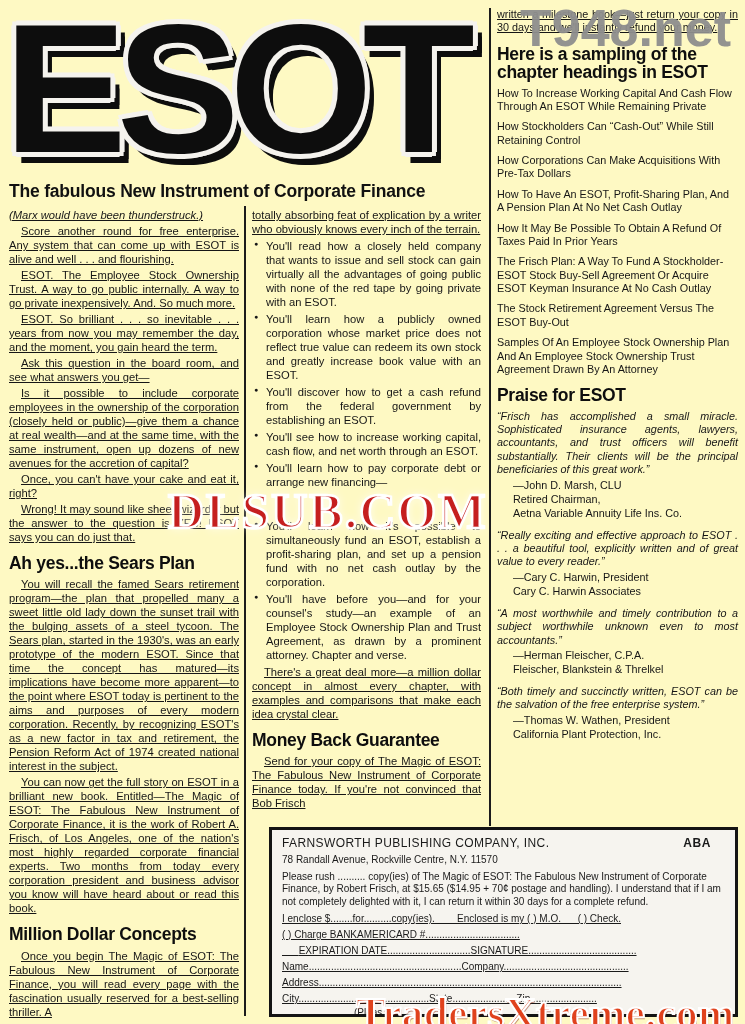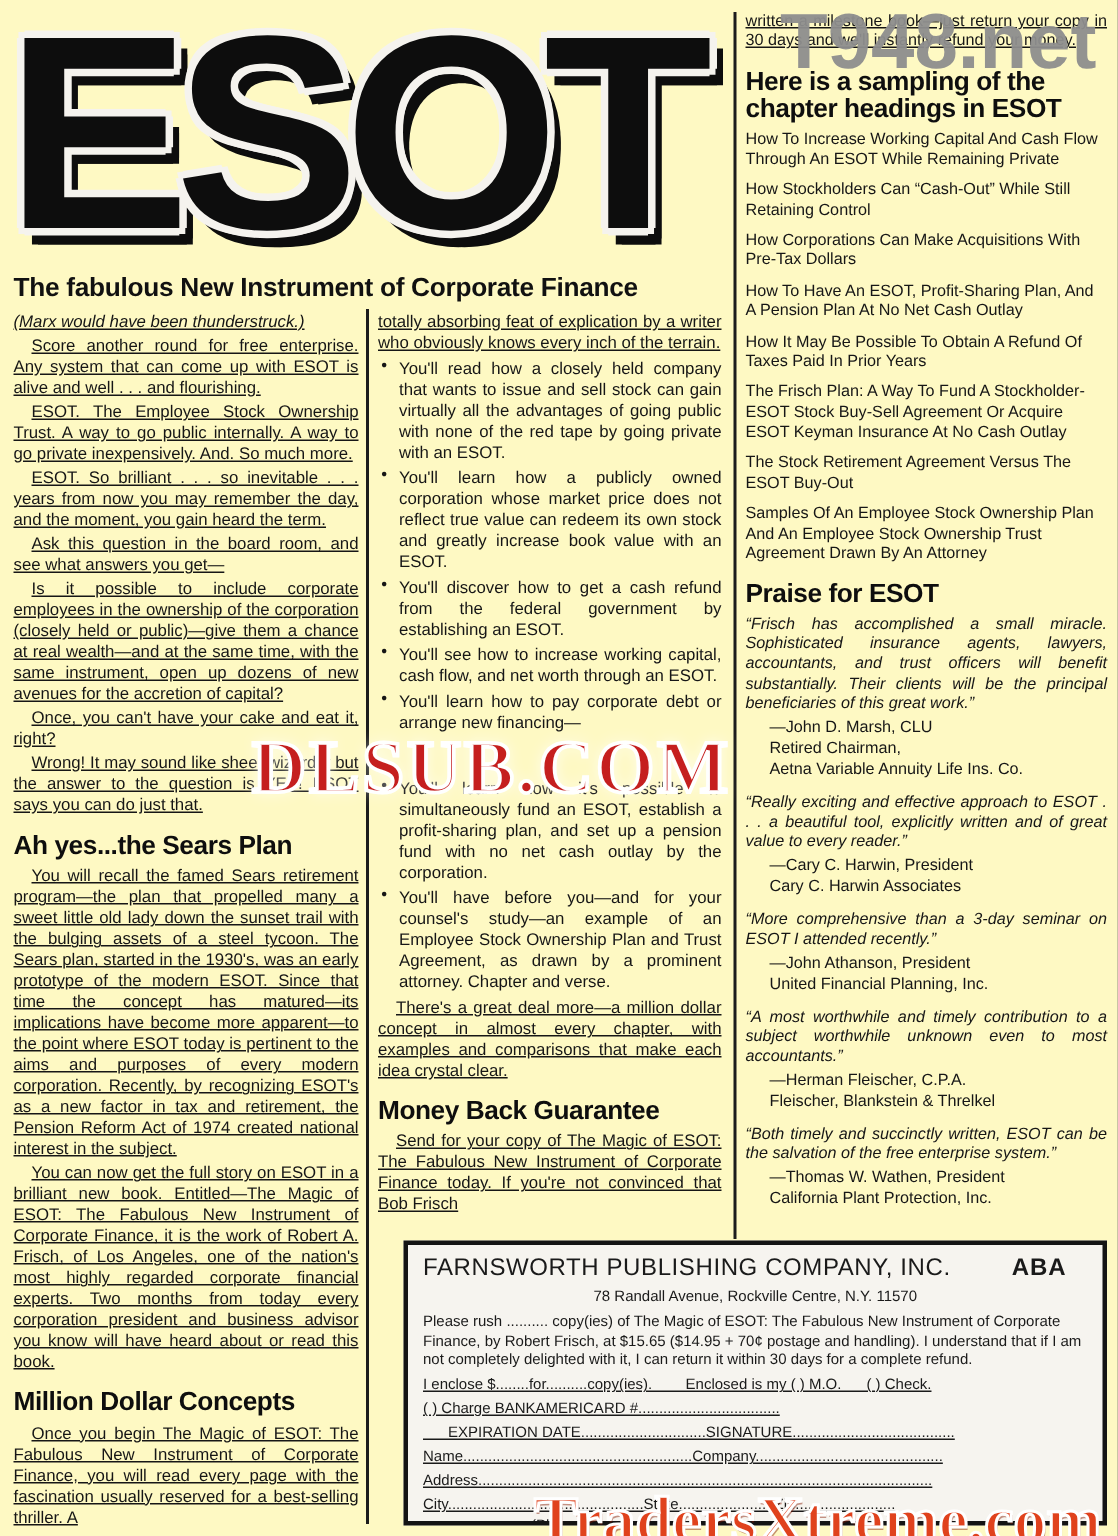--- a/index.html
+++ b/index.html
@@ -34,24 +34,24 @@
   .bullet::before{content:"●";position:absolute;left:2px;top:1px;font-size:7px;}
   #bullet-list p:nth-of-type(5){margin-bottom:30px;}
   .chapter{text-align:left;margin:0 0 7px;}
   .testimonial{margin:0 0 9px;}
   .quote{font-style:italic;margin:0;}
   .attr{margin:1px 0 0;padding-left:16px;text-align:left;line-height:1.3;}
 
   
   #order-form{position:absolute;left:269px;top:827px;width:469px;height:190px;border:3px solid #141414;background:#f6f4ef;
     padding:6px 10px;z-index:5;font-size:10px;line-height:1.3;overflow:hidden;box-sizing:border-box;}
-  .form-head{display:flex;justify-content:space-between;align-items:flex-start;font-size:16px;}
+  .form-head{display:flex;justify-content:space-between;align-items:flex-start;font-size:12px;}
   .form-company{letter-spacing:0.4px;}
   .form-aba{font-weight:bold;letter-spacing:0.6px;margin-right:14px;}
-  .form-addr{margin-top:1px;text-align:center;}
+  .form-addr{margin-top:1px;}
   .form-body{margin:5px 0 0;line-height:1.28;text-align:left;}
   .form-line{white-space:pre-wrap;margin-top:3px;text-decoration:underline;}
   .form-note{margin-top:1px;padding-left:72px;}
 
   
   .watermark{position:absolute;z-index:30;font-weight:bold;pointer-events:none;}
   #wm-top{top:-2px;left:520px;font-size:52px;color:#8e8e8e;opacity:0.95;letter-spacing:0;}
   #wm-mid{top:482px;left:168px;font-size:50px;font-family:"Liberation Serif",serif;color:#c51f1f;letter-spacing:2px;
     -webkit-text-stroke:2.5px #ffffff;text-shadow:0 0 10px rgba(255,255,255,0.85);}
   #wm-bottom{top:988px;left:356px;font-size:44px;font-family:"Liberation Serif",serif;color:#e0421d;
@@ -132,24 +132,20 @@
         <div class="testimonial">
           <p class="quote">“Frisch has accomplished a small miracle. Sophisticated insurance agents, lawyers, accountants, and trust officers will benefit substantially. Their clients will be the principal beneficiaries of this great work.”</p>
           <p class="attr">—John D. Marsh, CLU<br>Retired Chairman,<br>Aetna Variable Annuity Life Ins. Co.</p>
         </div>
 
         <div class="testimonial">
           <p class="quote">“Really exciting and effective approach to ESOT . . . a beautiful tool, explicitly written and of great value to every reader.”</p>
           <p class="attr">—Cary C. Harwin, President<br>Cary C. Harwin Associates</p>
         </div>
 
-        <div class="testimonial">
-          <p class="quote">“More comprehensive than a 3-day seminar on ESOT I attended recently.”</p>
-          <p class="attr">—John Athanson, President<br>United Financial Planning, Inc.</p>
-        </div>
 
         <div class="testimonial">
           <p class="quote">“A most worthwhile and timely contribution to a subject worthwhile unknown even to most accountants.”</p>
           <p class="attr">—Herman Fleischer, C.P.A.<br>Fleischer, Blankstein &amp; Threlkel</p>
         </div>
 
         <div class="testimonial">
           <p class="quote">“Both timely and succinctly written, ESOT can be the salvation of the free enterprise system.”</p>
           <p class="attr">—Thomas W. Wathen, President<br>California Plant Protection, Inc.</p>
         </div>

